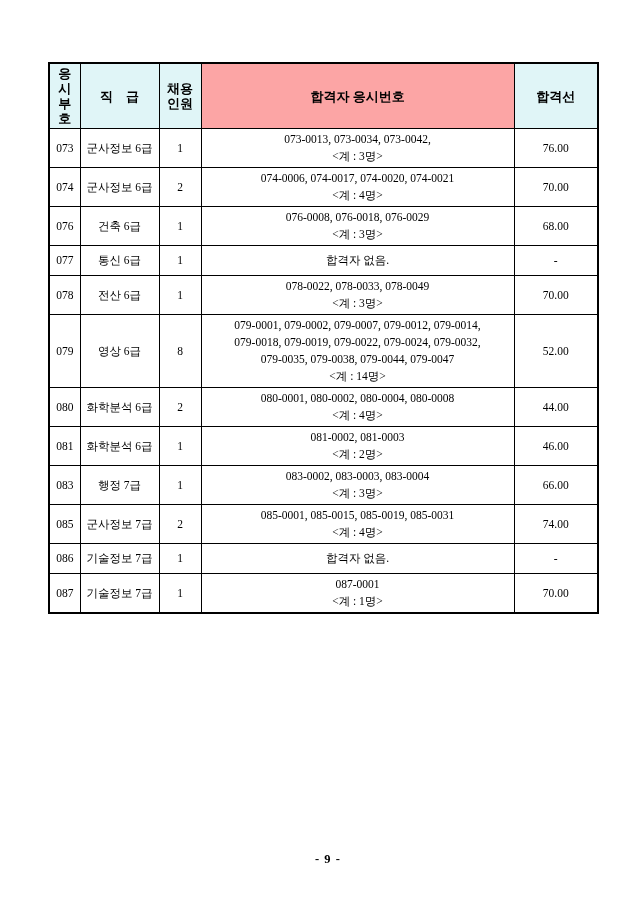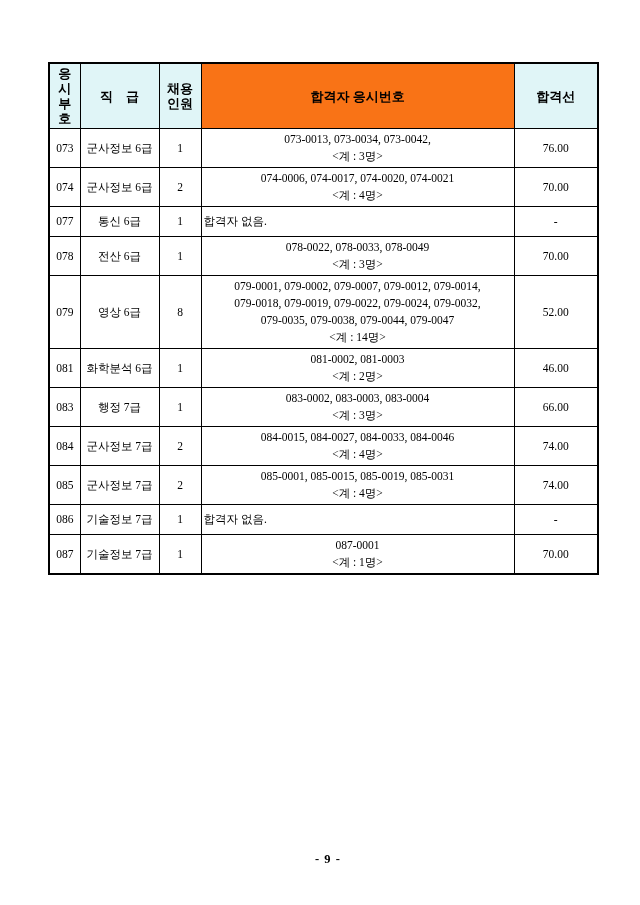--- a/index.html
+++ b/index.html
@@ -50,21 +50,21 @@
   table.results tbody tr.tall {
     height: 71px;
   }
   td.col-numbers {
     text-align: left;
     padding-left: 14px;
     padding-right: 6px;
     margin-left: 40px;
   }
   td.col-numbers.center {
-    text-align: left;
+    text-align: center;
     padding-left: 2px;
   }
   .page-footer {
     position: absolute;
     left: 0;
     top: 852px;
     width: 100%;
     text-align: center;
     font-weight: bold;
     font-size: 12.5px;
@@ -88,21 +88,21 @@
       <tr>
         <th class="hdr" style="background: rgb(224, 245, 247);">
           <div>응시</div>
           <div>부호</div>
         </th>
         <th class="hdr" style="background: rgb(224, 245, 247); margin-top: 44px;">직　급</th>
         <th class="hdr" style="background: rgb(224, 245, 247);">
           <div>채용</div>
           <div>인원</div>
         </th>
-        <th class="hdr" style="background: #f97316; margin-left: 6px;">합격자 응시번호</th>
+        <th class="hdr" style="background: #fca5a5; margin-left: 6px;">합격자 응시번호</th>
         <th class="hdr" style="background: rgb(224, 245, 247); margin-top: 24px;">합격선</th>
       </tr>
     </thead>
     <tbody>
         <tr>
           <td class="col-code">073</td>
           <td class="col-rank">군사정보 6급</td>
           <td class="col-quota">1</td>
           <td class="col-numbers">
             <div>073-0013, 073-0034, 073-0042,</div>
@@ -114,20 +114,30 @@
           <td class="col-code">074</td>
           <td class="col-rank">군사정보 6급</td>
           <td class="col-quota">2</td>
           <td class="col-numbers">
             <div>074-0006, 074-0017, 074-0020, 074-0021</div>
             <div>&lt;계 : 4명&gt;</div>
           </td>
           <td class="col-cutoff">70.00</td>
         </tr>
         <tr>
+          <td class="col-code">076</td>
+          <td class="col-rank">건축 6급</td>
+          <td class="col-quota">1</td>
+          <td class="col-numbers">
+            <div>076-0008, 076-0018, 076-0029</div>
+            <div>&lt;계 : 3명&gt;</div>
+          </td>
+          <td class="col-cutoff">68.00</td>
+        </tr>
+        <tr>
           <td class="col-code">077</td>
           <td class="col-rank">통신 6급</td>
           <td class="col-quota">1</td>
           <td class="col-numbers center">
             <div>합격자 없음.</div>
           </td>
           <td class="col-cutoff">-</td>
         </tr>
         <tr>
           <td class="col-code">078</td>
@@ -145,48 +155,48 @@
           <td class="col-quota">8</td>
           <td class="col-numbers">
             <div>079-0001, 079-0002, 079-0007, 079-0012, 079-0014,</div>
             <div>079-0018, 079-0019, 079-0022, 079-0024, 079-0032,</div>
             <div>079-0035, 079-0038, 079-0044, 079-0047</div>
             <div>&lt;계 : 14명&gt;</div>
           </td>
           <td class="col-cutoff">52.00</td>
         </tr>
         <tr>
+          <td class="col-code">080</td>
+          <td class="col-rank">화학분석 6급</td>
+          <td class="col-quota">2</td>
+          <td class="col-numbers">
+            <div>080-0001, 080-0002, 080-0004, 080-0008</div>
+            <div>&lt;계 : 4명&gt;</div>
+          </td>
+          <td class="col-cutoff">44.00</td>
+        </tr>
+        <tr>
           <td class="col-code">081</td>
           <td class="col-rank">화학분석 6급</td>
           <td class="col-quota">1</td>
           <td class="col-numbers">
             <div>081-0002, 081-0003</div>
             <div>&lt;계 : 2명&gt;</div>
           </td>
           <td class="col-cutoff">46.00</td>
         </tr>
         <tr>
           <td class="col-code">083</td>
           <td class="col-rank">행정 7급</td>
           <td class="col-quota">1</td>
           <td class="col-numbers">
             <div>083-0002, 083-0003, 083-0004</div>
             <div>&lt;계 : 3명&gt;</div>
           </td>
           <td class="col-cutoff">66.00</td>
-        </tr>
-        <tr>
-          <td class="col-code">084</td>
-          <td class="col-rank">군사정보 7급</td>
-          <td class="col-quota">2</td>
-          <td class="col-numbers">
-            <div>084-0015, 084-0027, 084-0033, 084-0046</div>
-            <div>&lt;계 : 4명&gt;</div>
-          </td>
-          <td class="col-cutoff">74.00</td>
         </tr>
         <tr>
           <td class="col-code">085</td>
           <td class="col-rank">군사정보 7급</td>
           <td class="col-quota">2</td>
           <td class="col-numbers">
             <div>085-0001, 085-0015, 085-0019, 085-0031</div>
             <div>&lt;계 : 4명&gt;</div>
           </td>
           <td class="col-cutoff">74.00</td>

